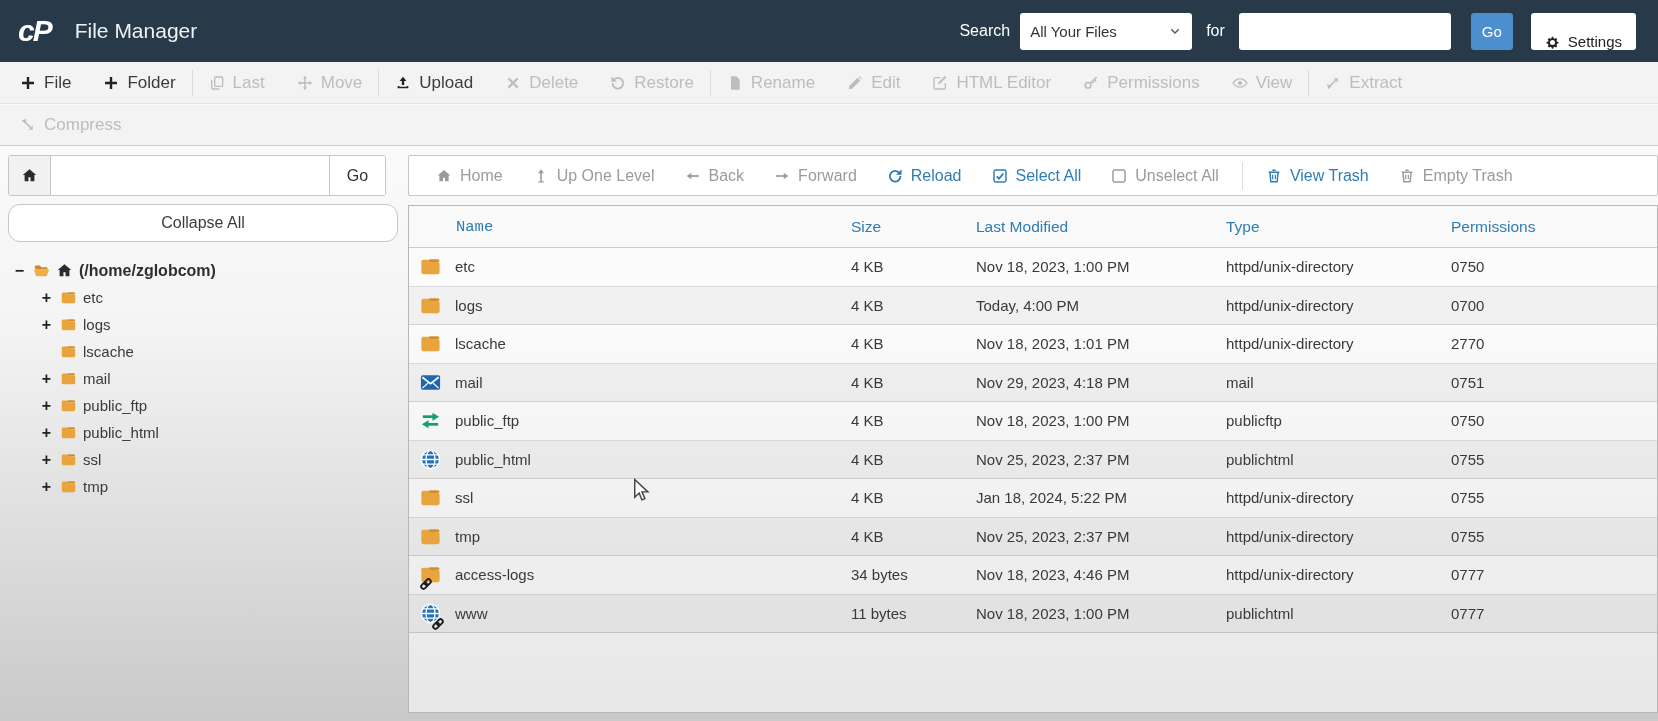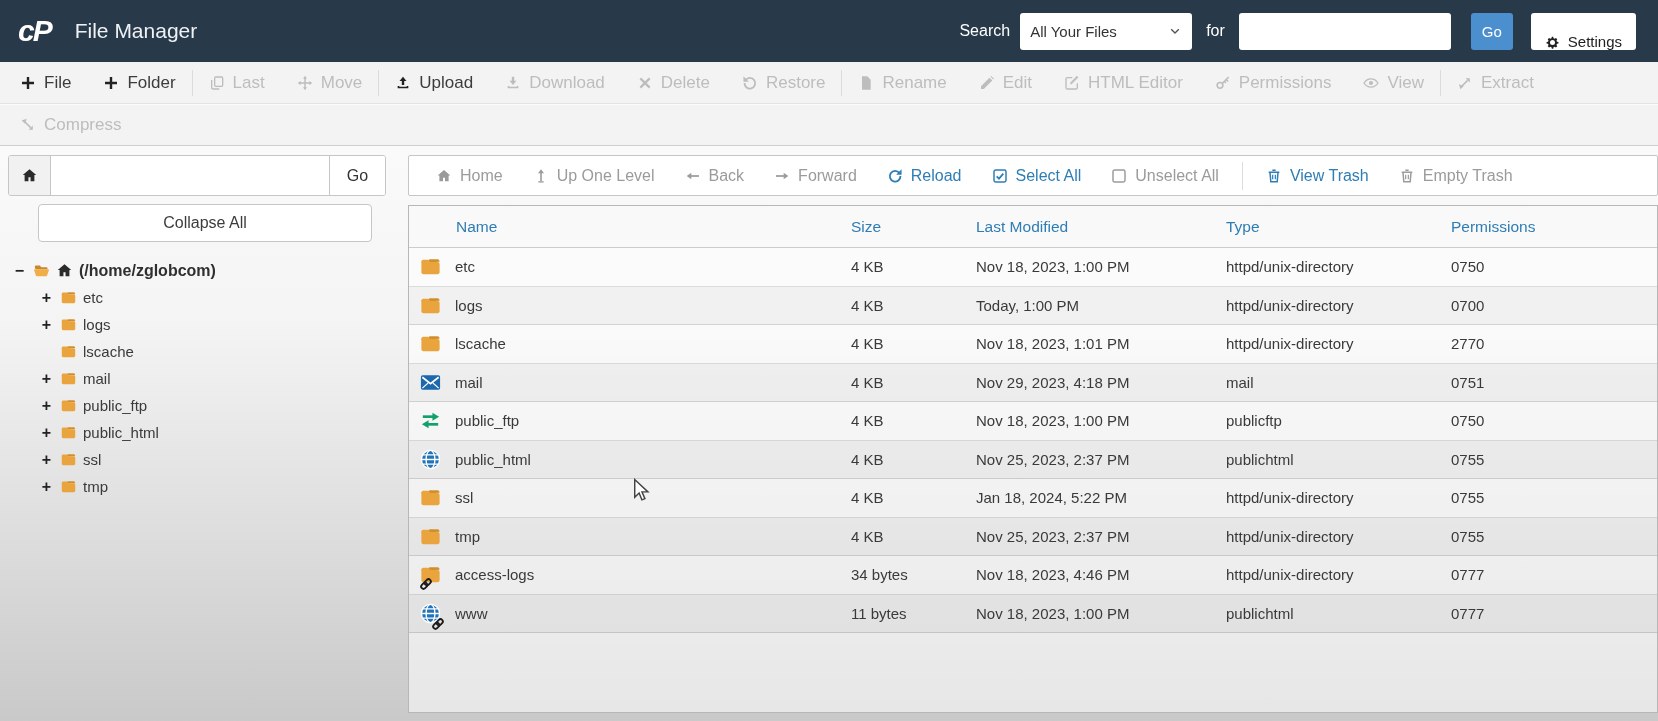--- a/index.html
+++ b/index.html
@@ -42,23 +42,23 @@
   .flipx { transform:scaleX(-1); }
 
   
   .pathbar { position:absolute; left:8px; top:155px; width:378px; height:41px; display:flex;
              border:1px solid #c6c6c6; border-radius:3px; background:#fff; overflow:hidden; }
   .home-btn { width:42px; background:#f1f1f1; border-right:1px solid #c6c6c6; display:flex;
               align-items:center; justify-content:center; color:#2b2b2b; cursor:pointer; }
   .path-input { flex:1; border:none; outline:none; padding:0 8px; font-size:15px; }
   .path-go { width:56px; background:#fff; border:none; border-left:1px solid #c6c6c6; font-size:16px;
              color:#333; cursor:pointer; }
-  .collapse-btn { position:absolute; left:8px; top:204px; width:334px; height:38px; background:#fff;
-                  border:1px solid #c6c6c6; border-radius:4px; display:flex; align-items:center;
-                  justify-content:center; font-size:16px; color:#3c3c3c; cursor:pointer;margin-left:30px; }
+  .collapse-btn { position:absolute; left:8px; top:204px; width:390px; height:38px; background:#fff;
+                  border:1px solid #c6c6c6; border-radius:12px; display:flex; align-items:center;
+                  justify-content:center; font-size:16px; color:#3c3c3c; cursor:pointer; }
   .tree { position:absolute; left:12px; top:257px; }
   .tree-row { display:flex; align-items:center; height:27px; gap:6px; font-size:15px; color:#3a3a3a; cursor:pointer; }
   .tree-row.root { font-weight:bold; font-size:16px; color:#2f2f2f; }
   .expander { width:15px; font-weight:bold; text-align:center; font-size:16px; color:#222; }
   .t-indent { width:21px; flex:none; }
 
   
   .navbar { position:absolute; left:408px; top:155px; right:0; height:41px; background:#fff;
             border:1px solid #c6c6c6; border-radius:2px; display:flex; align-items:center; padding:0 12px; }
   .nav-item { display:flex; align-items:center; gap:8px; padding:0 15px; font-size:16px; cursor:pointer; white-space:nowrap; }
@@ -66,21 +66,21 @@
   .accent { color:#2e7db5; }
   .nav-sep { width:1px; height:28px; background:#ddd; margin:0 8px; }
 
   
   .tablebox { position:absolute; left:408px; top:205px; right:0; bottom:8px;
               border:1px solid #b7b7b7; background:rgba(255,255,255,0.55); }
   .thead { display:grid; grid-template-columns:442px 125px 250px 225px 1fr; height:42px;
            align-items:center; border-bottom:1px solid #ccc; background:rgba(248,248,248,0.7);
            color:#2e7db5; font-size:15.5px; }
   .thead .col { cursor:pointer; }
-  .thead .col:first-child { padding-left:47px; }
+  .thead .col:first-child { padding-left:47px;font-family:Liberation Mono, monospace; }
   .trow { display:grid; grid-template-columns:442px 125px 250px 225px 1fr; height:38.5px;
           align-items:center; border-bottom:1px solid rgba(0,0,0,0.12); font-size:15px; color:#3a3a3a; cursor:pointer; }
   .trow.even { background:rgba(0,0,0,0.04); }
   .name-cell { display:flex; align-items:center; gap:13px; padding-left:10px; }
   .icon-wrap { position:relative; width:23px; height:23px; flex:none; }
   .link-badge { position:absolute; width:14px; height:14px; }
   .link-bl { left:0px; bottom:-5px; }
   .link-br { right:-3px; bottom:-6px; }
 
   .cursor { position:absolute; left:632px; top:478px; width:20px; height:25px; pointer-events:none; }
@@ -269,26 +269,20 @@
     </div>
     <div class="tb-sep"></div>
     <div class="tb-item">
       <svg class="ic" style="color:#222">
           <use href="#s-upload"></use>
         </svg>
       <span>Upload</span>
     </div>
     <div class="tb-item disabled">
       <svg class="ic">
-          <use href="#s-download"></use>
-        </svg>
-      <span>Download</span>
-    </div>
-    <div class="tb-item disabled">
-      <svg class="ic">
           <use href="#s-x"></use>
         </svg>
       <span>Delete</span>
     </div>
     <div class="tb-item disabled">
       <svg class="ic flipx">
           <use href="#s-reload"></use>
         </svg>
       <span>Restore</span>
     </div>
@@ -510,21 +504,21 @@
       <div>0750</div>
     </div>
     <div class="trow even">
       <div class="name-cell">
           <span class="icon-wrap"><svg class="ic23">
               <use href="#s-folder"></use>
             </svg></span>
           <span>logs</span>
         </div>
       <div>4 KB</div>
-      <div>Today, 1:00 PM</div>
+      <div>Today, 4:00 PM</div>
       <div>httpd/unix-directory</div>
       <div>0700</div>
     </div>
     <div class="trow">
       <div class="name-cell">
           <span class="icon-wrap"><svg class="ic23">
               <use href="#s-folder"></use>
             </svg></span>
           <span>lscache</span>
         </div>

